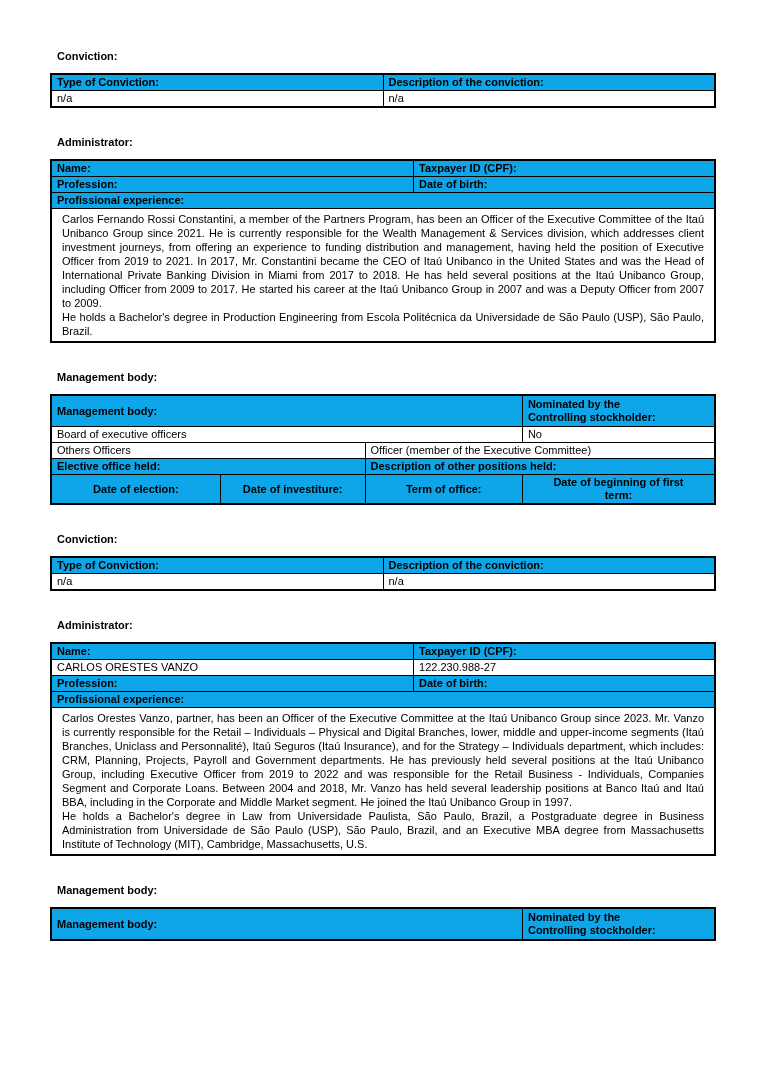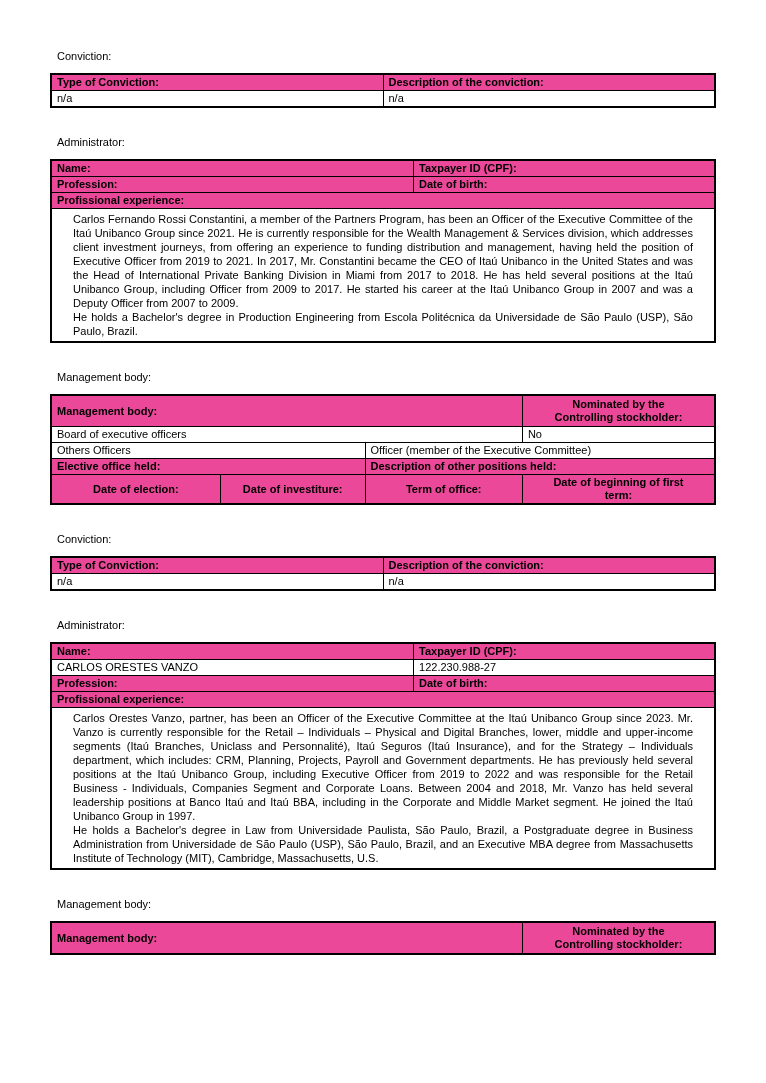--- a/index.html
+++ b/index.html
@@ -5,39 +5,39 @@
   html, body { margin: 0; padding: 0; }
   body {
     width: 766px; height: 1083px;
     background: #ffffff;
     font-family: "Liberation Sans", sans-serif;
     font-size: 11px; color: #000;
     overflow: hidden;
   }
   .doc { padding: 50px 50px 0 50px; }
   .section-heading {
-    font-weight: normal; font-size: 11px;
+    font-weight: bold; font-size: 11px;
     margin: 28px 0 11px 0; padding-left: 7px;
   }
   .section-heading.first { margin-top: 0; }
   table {
     width: 100%; border-collapse: collapse;
     border: 2px solid #000; table-layout: fixed;
   }
   td {
     border: 1px solid #000;
     padding: 1px 5px;
     font-size: 11px; line-height: 13px;
     vertical-align: middle;
     overflow: hidden;
   }
-  td.hdr { background: #ec4899; font-weight: bold; }
+  td.hdr { background: #0ea5e9; font-weight: bold; }
   td.center { text-align: center; }
-  td.prewrap { white-space: pre-line; text-align: center; }
-  td.exp-cell { padding: 3px 21px; }
+  td.prewrap { white-space: pre-line; }
+  td.exp-cell { padding: 3px 10px; }
   .exp { text-align: justify; line-height: 14px; }
   .tall { height: 28px; }
 </style>
 </head>
 <body>
 
 <div class="doc">
 
   <div class="section-heading first">Conviction:</div>
   <table>

